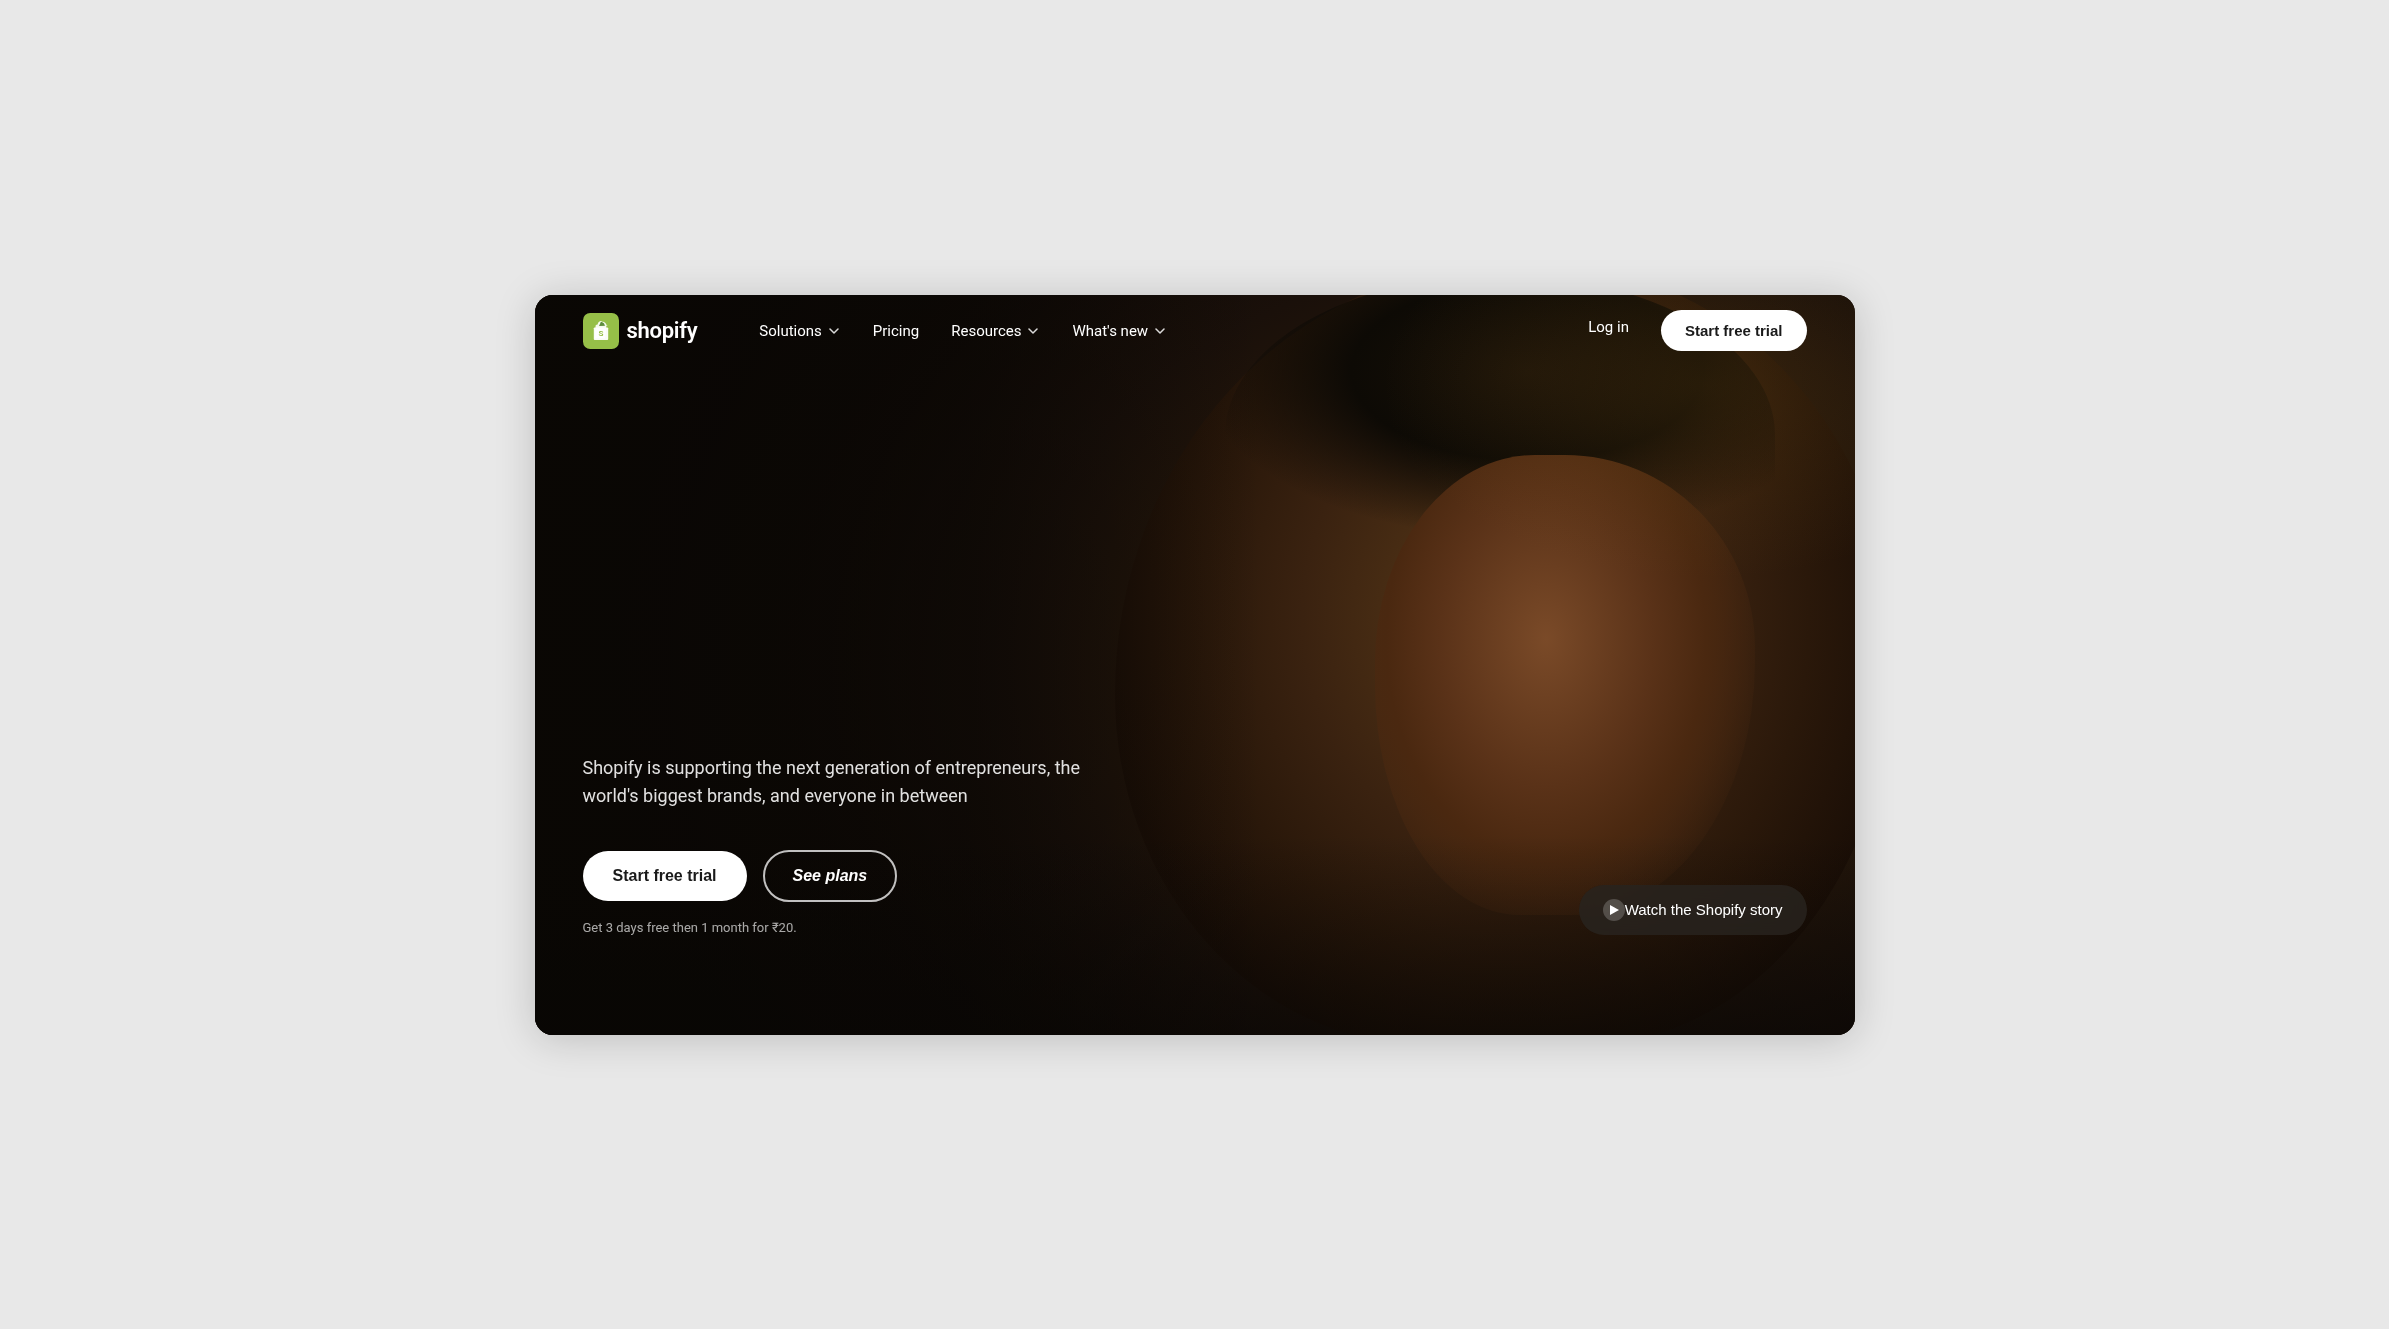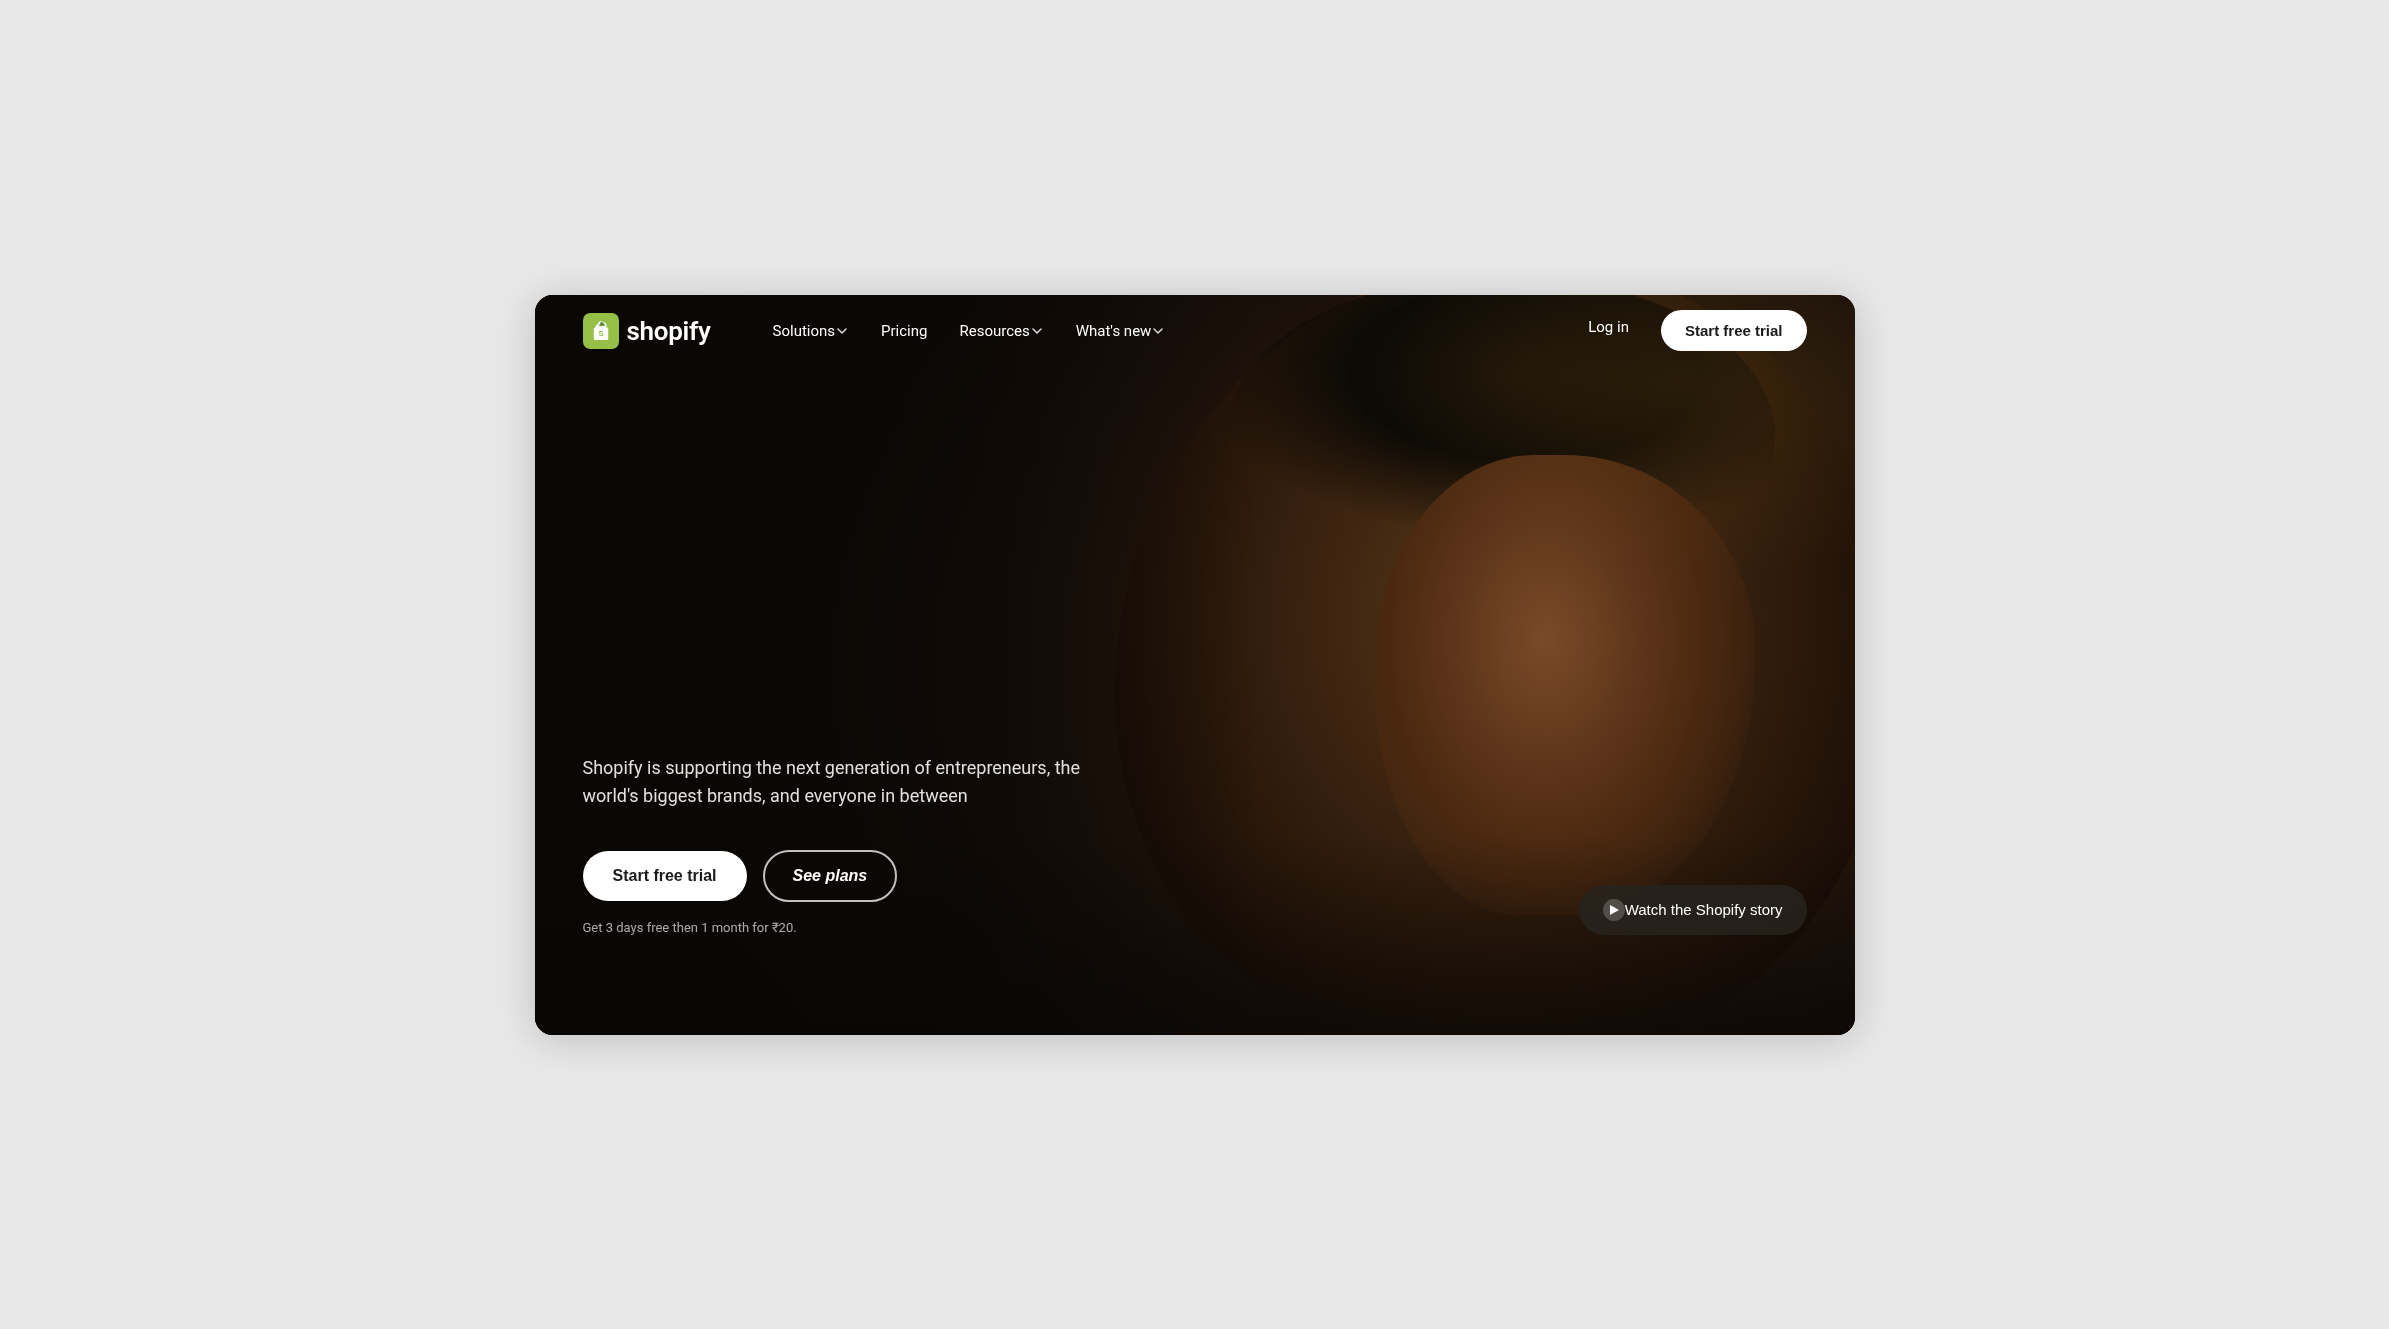--- a/index.html
+++ b/index.html
@@ -158,35 +158,36 @@
       margin-right: 48px;
     }
 
     .shopify-bag-icon {
       width: 36px;
       height: 36px;
     }
 
     .logo-text {
       color: #ffffff;
-      font-size: 26px;
+      font-size: 22px;
       font-weight: 600;
       letter-spacing: -0.3px;
     }
 
     .nav-links {
       display: flex;
       align-items: center;
       gap: 4px;
       flex: 1;
     }
 
     .nav-item {
       display: flex;
       align-items: center;
+      gap: 5px;
       color: #ffffff;
       font-size: 15px;
       font-weight: 400;
       padding: 8px 14px;
       border-radius: 6px;
       cursor: pointer;
       text-decoration: none;
       white-space: nowrap;
     }
 

